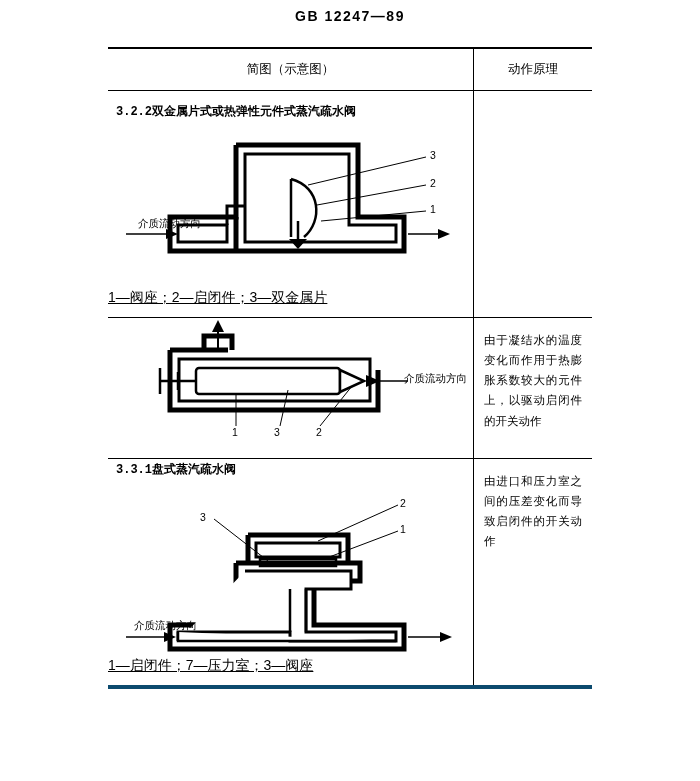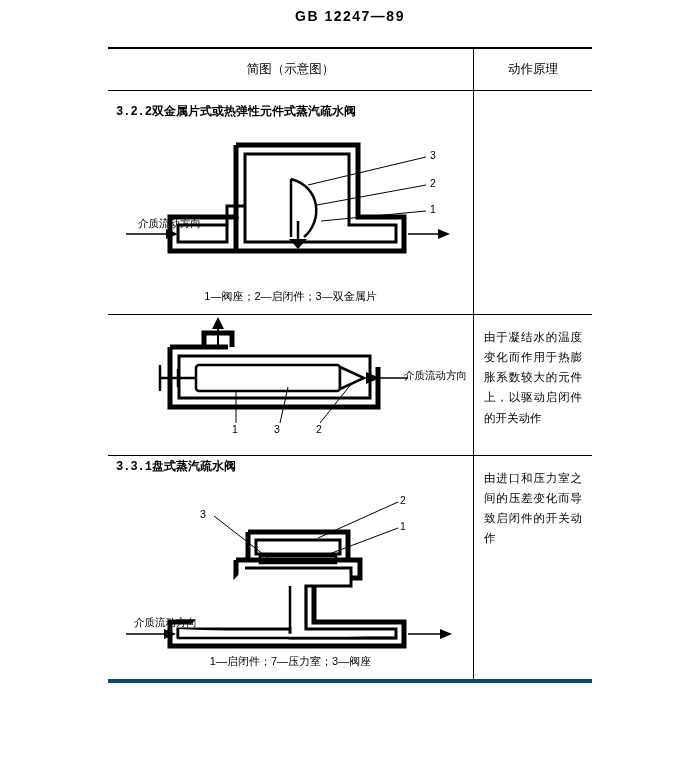--- a/index.html
+++ b/index.html
@@ -88,24 +88,25 @@
     min-width: 30px;
   }
   .principle {
     font-size: 11.5px;
     font-family: "Liberation Sans", "DejaVu Sans", sans-serif;
     line-height: 1.75;
     padding: 12px 10px 0 10px;
     text-align: justify;
   }
   .legend {
-    font-size: 11px;
+    font-size: 14px;
     font-family: "Liberation Sans", "DejaVu Sans", sans-serif;
-    text-align: center;
+    text-align: left;
     padding-bottom: 10px;
+    text-decoration: underline;
   }
   .figure {
     position: relative;
     width: 366px;
   }
   .fig-label {
     position: absolute;
     font-size: 10.5px;
     font-family: "Liberation Sans", "DejaVu Sans", sans-serif;
     white-space: nowrap;

